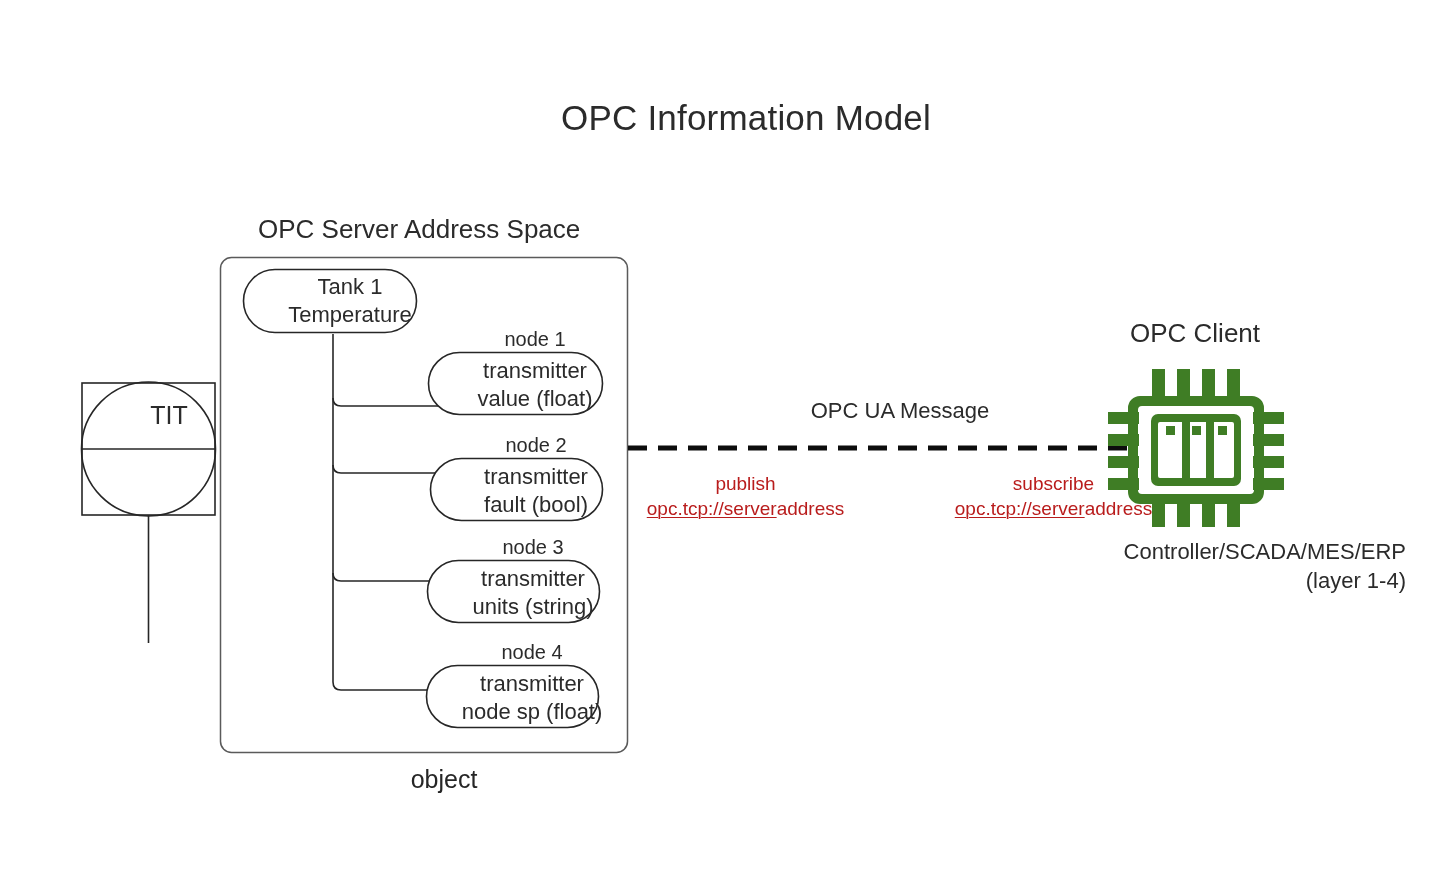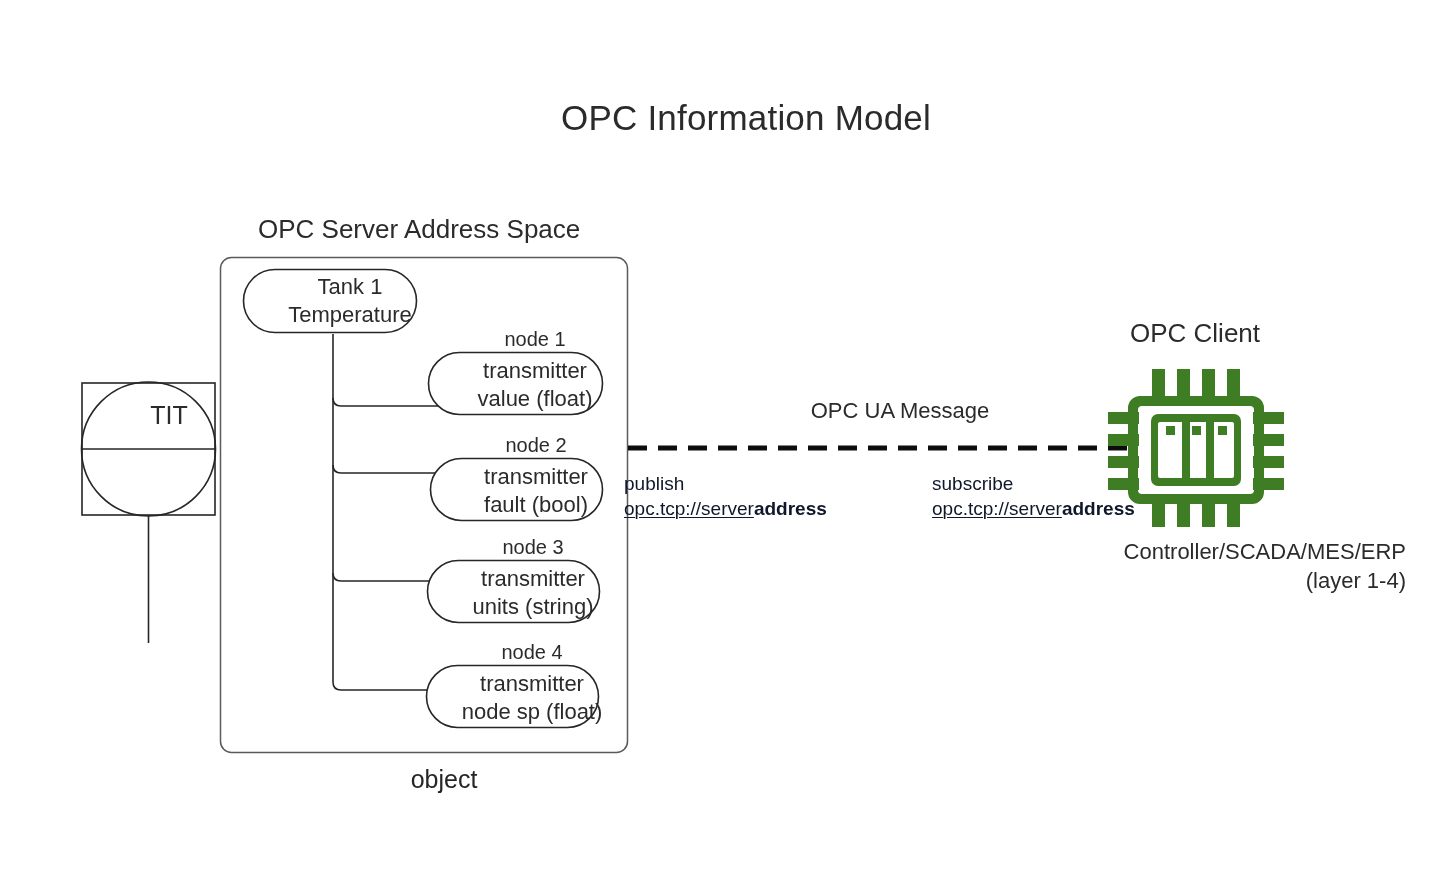--- a/index.html
+++ b/index.html
@@ -94,31 +94,32 @@
     color: #2b2b2b;
   }
 
   
   #msg-title {
     left: 680px; top: 397px; width: 400px;
     text-align: center; font-size: 22px; line-height: 28px;
     color: #2b2b2b;
   }
   .endpoint-block {
+    text-align: center;
     font-size: 19px;
     line-height: 23px;
-    color: #0f172a;
+    color: #b91c1c;
     white-space: nowrap;
   }
   #publish-block { left: 604px; top: 472px; width: 243px; }
   #subscribe-block { left: 912px; top: 472px; width: 243px; }
   .endpoint-verb { display: block; }
   .endpoint-url { display: block; margin-top: 2px; }
   .url-link { text-decoration: underline; text-decoration-thickness: 1px; text-underline-offset: 2px; }
-  .url-tail { text-decoration: none; font-weight: bold; }
+  .url-tail { text-decoration: none; }
 </style>
 </head>
 <body>
 
 <div id="diagram-root">
 
   <div class="abs" id="page-title">OPC Information Model</div>
 
   <svg id="vector-layer" viewBox="0 0 1452 883">
 

